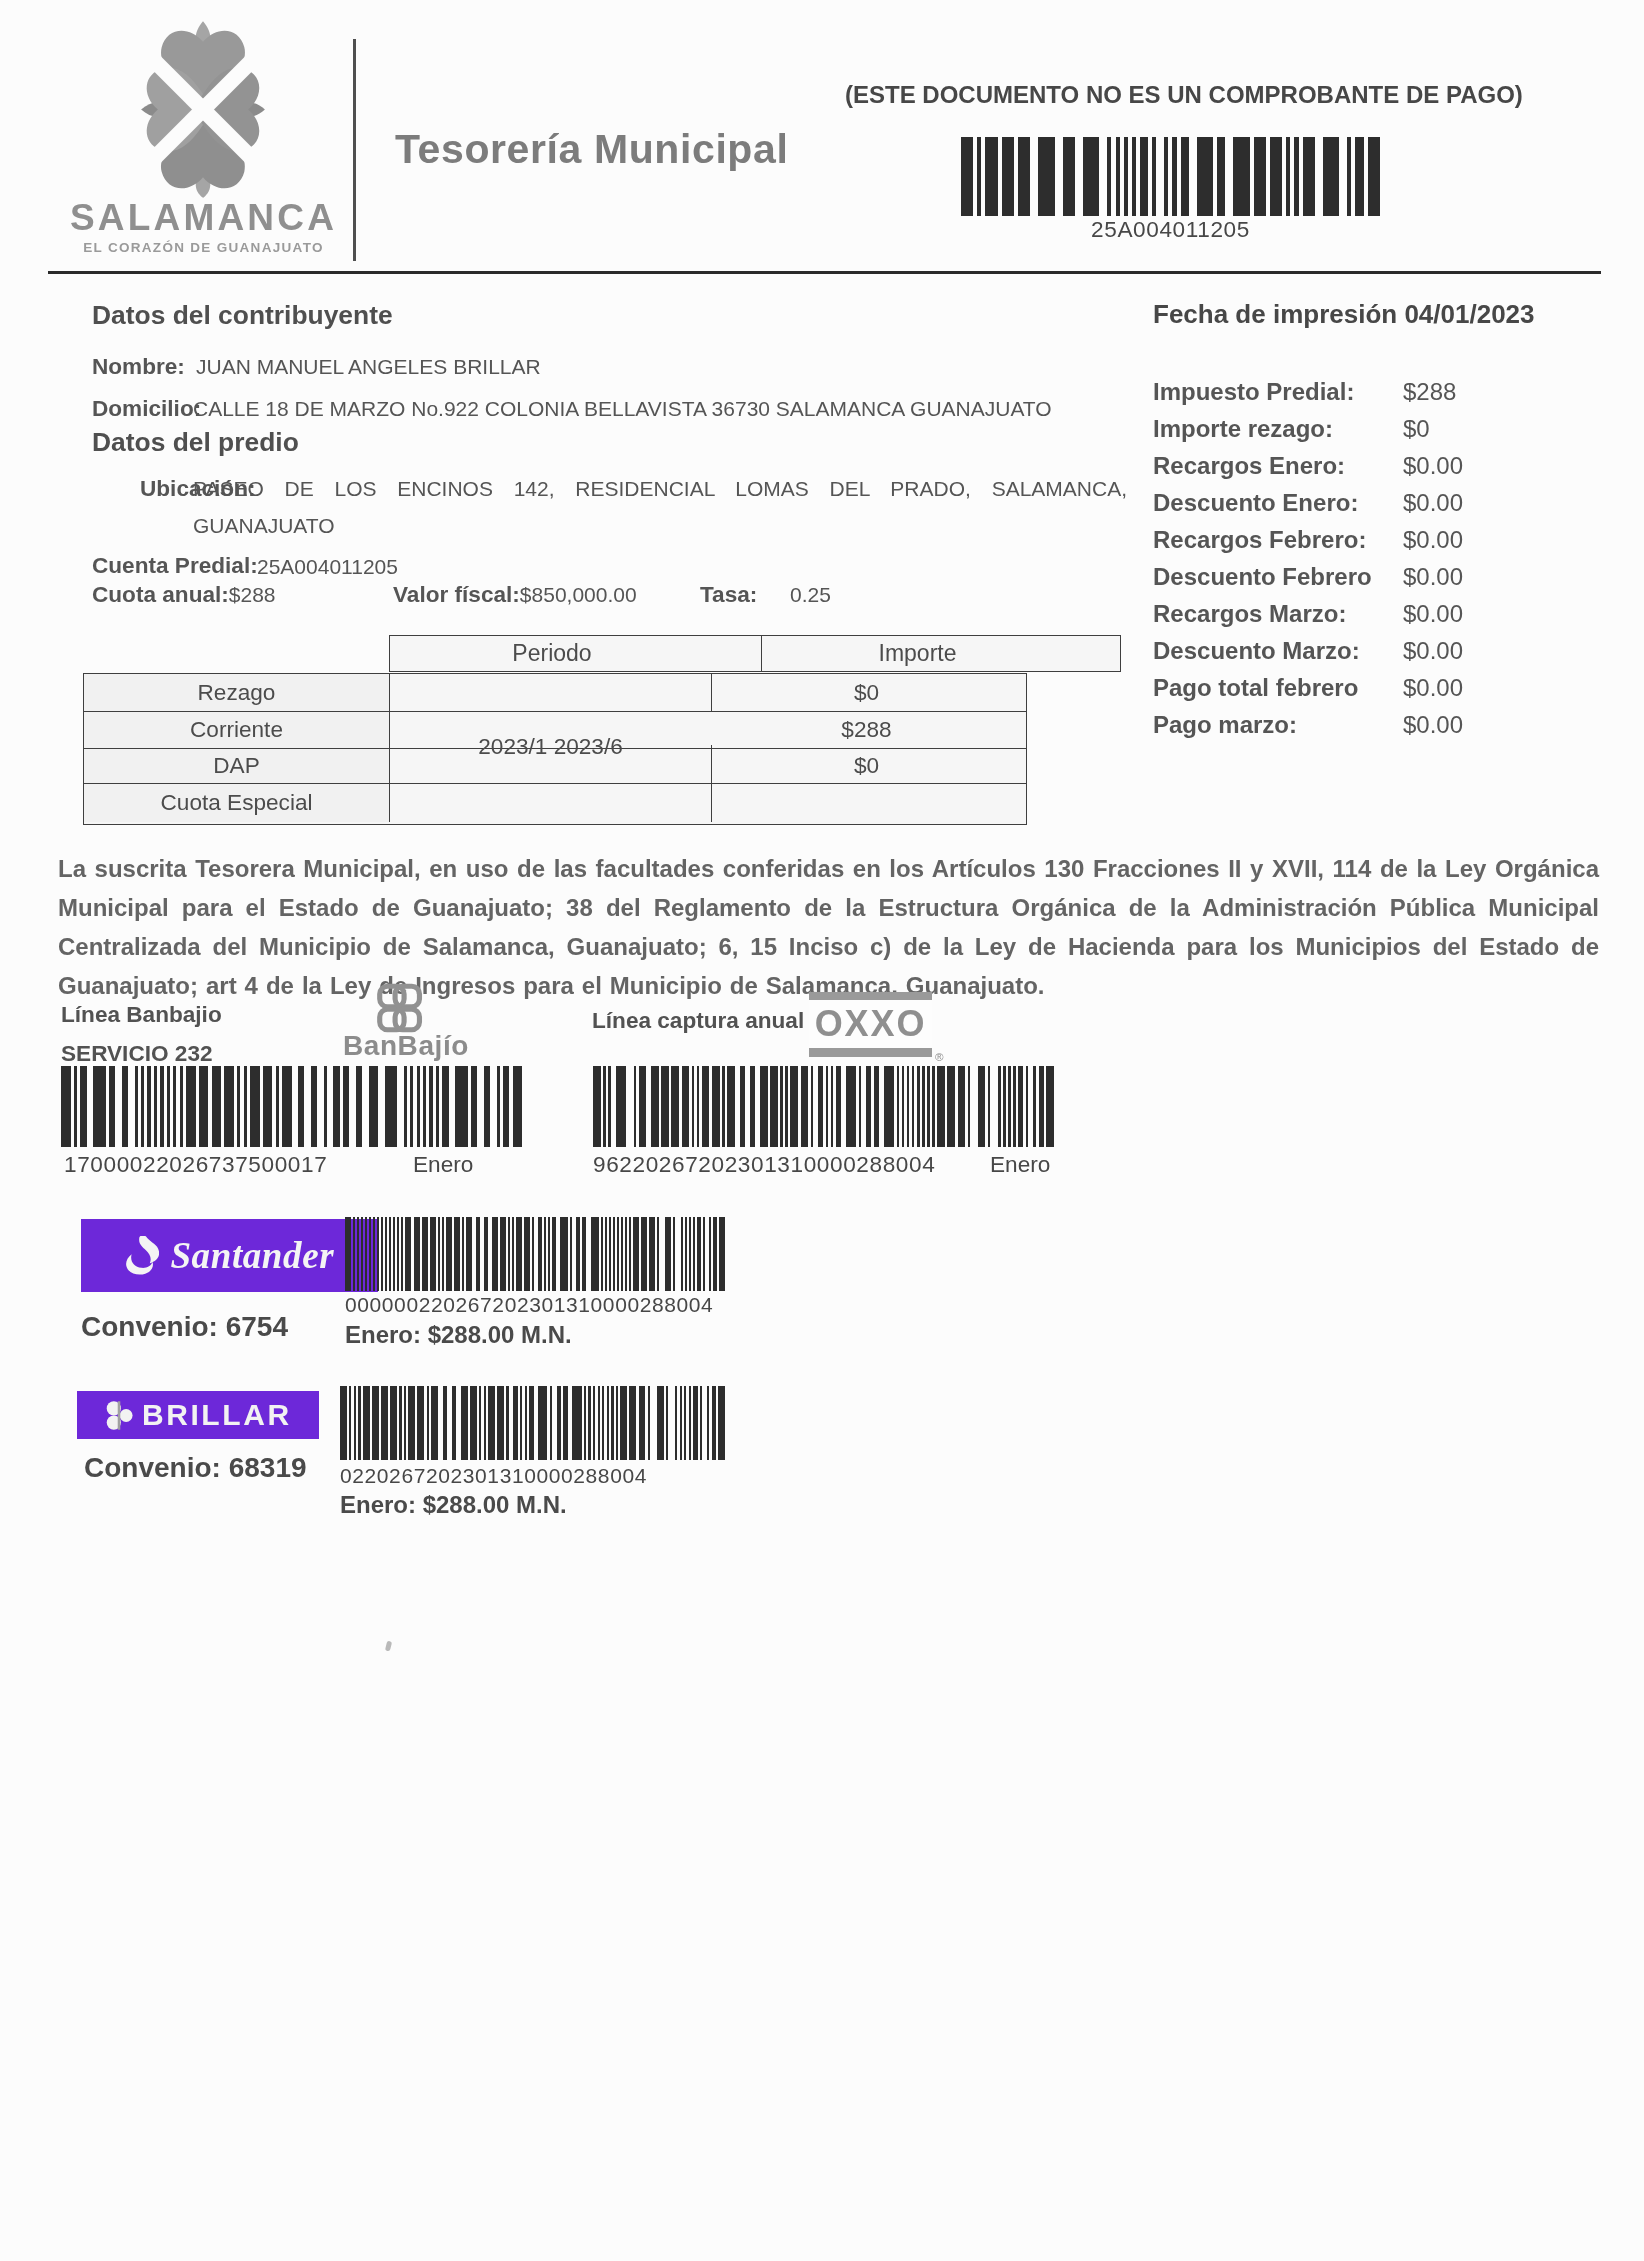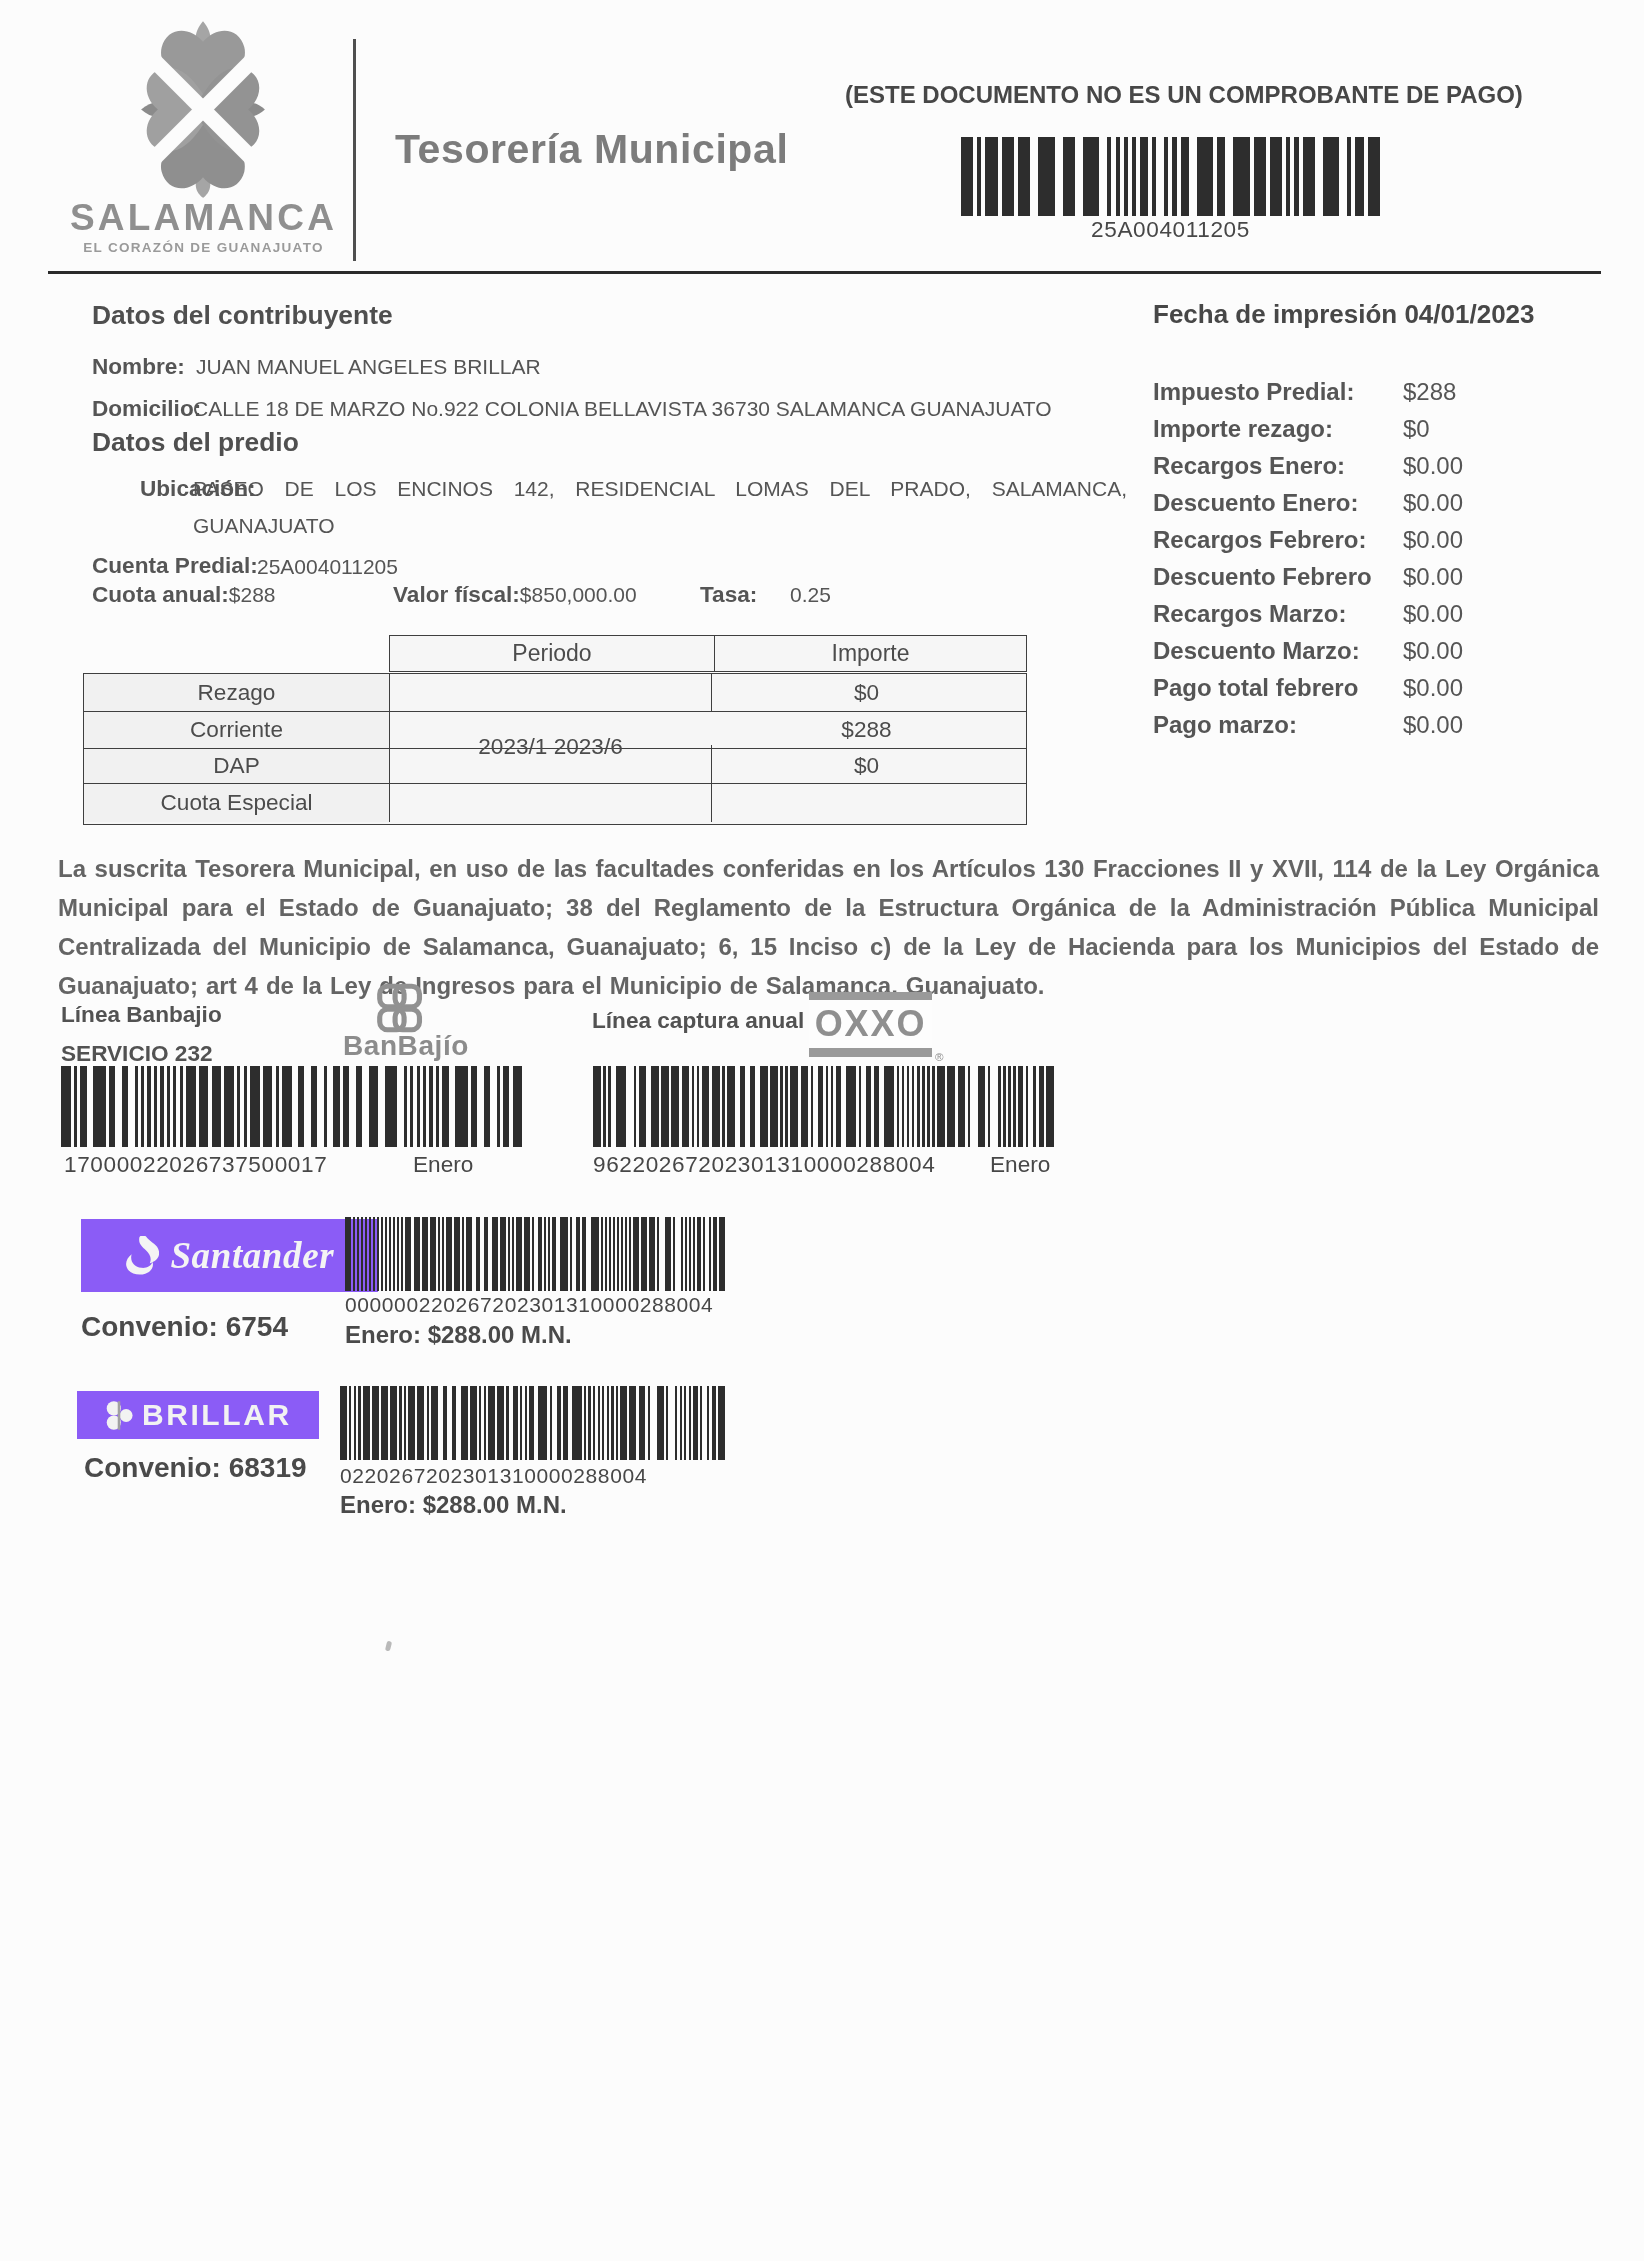--- a/index.html
+++ b/index.html
@@ -54,21 +54,21 @@
   .legal{font-size:24px;line-height:39px;font-weight:600;color:#646464;
     text-align:justify;word-spacing:1.3px;}
 
   
   .pay-label{font-size:22.6px;font-weight:bold;color:#525252;white-space:nowrap;}
   .bb-name{font-size:28px;font-weight:bold;color:#8c8c8c;letter-spacing:0.6px;text-align:center;}
   .oxxo-box{background:#fdfdfd;}
   .oxxo-band{height:8.4px;background:#9a9a9a;}
   .oxxo-word{font-size:36px;font-weight:bold;color:#8f8f8f;letter-spacing:1.9px;text-align:center;line-height:48px;}
   .oxxo-reg{font-size:11.6px;color:#8f8f8f;}
-  .bank-box{background:#8b5cf6;display:flex;align-items:center;justify-content:center;box-sizing:border-box;}
+  .bank-box{background:#6d28d9;display:flex;align-items:center;justify-content:center;box-sizing:border-box;}
   .sant-word{font-family:"Liberation Serif", serif;font-style:italic;font-weight:bold;
     font-size:37px;color:#f4f4f4;letter-spacing:0.6px;}
   .banorte-word{font-size:30px;font-weight:bold;color:#f2f2f2;letter-spacing:2.6px;}
   .convenio{font-size:28px;font-weight:bold;color:#4a4a4a;white-space:nowrap;}
   .amount-line{font-size:24px;font-weight:bold;color:#4a4a4a;white-space:nowrap;}
   .month-label{font-size:22.6px;color:#474747;}
 
   .artifact{width:4.5px;height:10.3px;border-radius:2.6px;background:#b9b9b9;transform:rotate(14deg);}
 </style>
 </head>
@@ -184,21 +184,21 @@
 
   <div class="abs" style="left:92px;top:582px;white-space:nowrap;">
     <span class="fld-label">Cuota anual:</span><span class="fld-value">$288</span>
   </div>
   <div class="abs" style="left:393px;top:582px;white-space:nowrap;">
     <span class="fld-label">Valor físcal:</span><span class="fld-value">$850,000.00</span>
   </div>
   <div class="abs fld-label" style="left:700px;top:582px;">Tasa:</div>
   <div class="abs fld-value" style="left:790px;top:583px;">0.25</div>
 
-  <div class="abs tbl-box tbl-head" style="left:389px;top:635px;width:638px;height:37px;">
+  <div class="abs tbl-box tbl-head" style="left:389px;top:635px;width:732px;height:37px;gap:47px;">
     <div class="cell" style="width:324px;">Periodo</div>
     <div class="cell" style="width:311px;border-left:1.9px solid #3f3f3f;">Importe</div>
   </div>
 
   <div class="abs tbl-box tbl-body" style="left:83px;top:673px;width:944px;height:152px;">
     <div class="row" style="height:37px;">
       <div class="cell c-label" style="width:306px;">Rezago</div>
       <div class="cell c-periodo" style="width:322px;"></div>
       <div class="cell" style="width:309px;">$0</div>
     </div>

